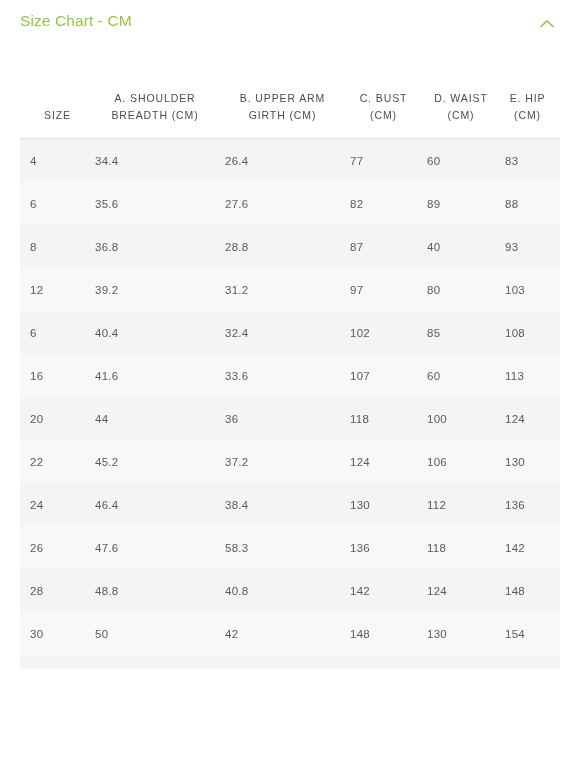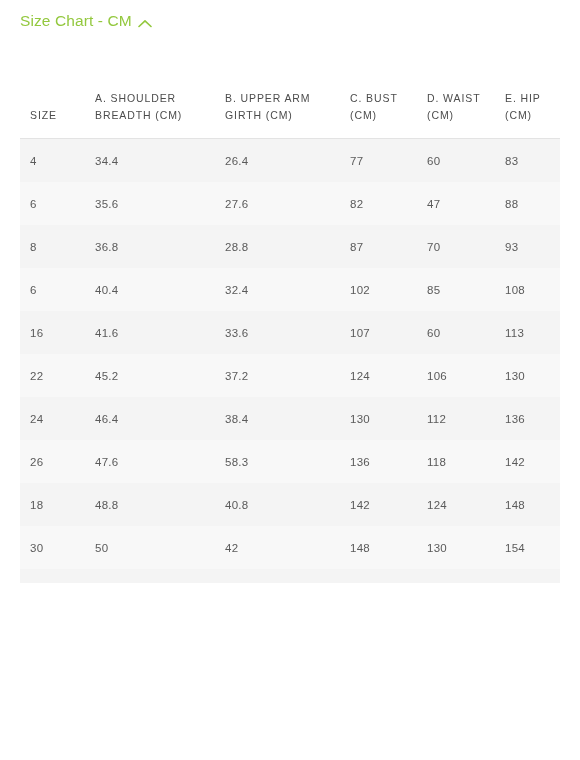--- a/index.html
+++ b/index.html
@@ -19,20 +19,21 @@
     height: 760px;
     background: #ffffff;
     position: relative;
     box-sizing: border-box;
   }
 
   
   .panel-header {
     display: flex;
     align-items: flex-start;
+    justify-content: space-between;
     padding: 11px 20px 0 20px;
     box-sizing: border-box;
     height: 44px;
   }
   .panel-title {
     font-size: 15.5px;
     font-weight: 400;
     color: #93c83e;
     letter-spacing: 0.1px;
     line-height: 20px;
@@ -66,21 +67,21 @@
   col.c-size  { width: 75px;  }
   col.c-a     { width: 130px; }
   col.c-b     { width: 125px; }
   col.c-c     { width: 77px;  }
   col.c-d     { width: 78px;  }
   col.c-e     { width: 55px;  }
 
   thead th {
     background: #ffffff;
     vertical-align: bottom;
-    text-align: left;
+    text-align: center;
     padding: 0 10px 14px 0;
     height: 80px;
     font-size: 10.5px;
     font-weight: 400;
     color: #4c4c4c;
     letter-spacing: 0.9px;
     line-height: 17px;
     text-transform: uppercase;
     border: none;
   }
@@ -156,48 +157,64 @@
             <td>26.4</td>
             <td>77</td>
             <td>60</td>
             <td>83</td>
           </tr>
           <tr>
             <td class="first-col">6</td>
             <td>35.6</td>
             <td>27.6</td>
             <td>82</td>
-            <td>47</td>
+            <td>89</td>
             <td>88</td>
           </tr>
           <tr>
             <td class="first-col">8</td>
             <td>36.8</td>
             <td>28.8</td>
             <td>87</td>
-            <td>70</td>
+            <td>40</td>
             <td>93</td>
+          </tr>
+          <tr>
+            <td class="first-col">12</td>
+            <td>39.2</td>
+            <td>31.2</td>
+            <td>97</td>
+            <td>80</td>
+            <td>103</td>
           </tr>
           <tr>
             <td class="first-col">6</td>
             <td>40.4</td>
             <td>32.4</td>
             <td>102</td>
             <td>85</td>
             <td>108</td>
           </tr>
           <tr>
             <td class="first-col">16</td>
             <td>41.6</td>
             <td>33.6</td>
             <td>107</td>
             <td>60</td>
             <td>113</td>
           </tr>
           <tr>
+            <td class="first-col">20</td>
+            <td>44</td>
+            <td>36</td>
+            <td>118</td>
+            <td>100</td>
+            <td>124</td>
+          </tr>
+          <tr>
             <td class="first-col">22</td>
             <td>45.2</td>
             <td>37.2</td>
             <td>124</td>
             <td>106</td>
             <td>130</td>
           </tr>
           <tr>
             <td class="first-col">24</td>
             <td>46.4</td>
@@ -208,21 +225,21 @@
           </tr>
           <tr>
             <td class="first-col">26</td>
             <td>47.6</td>
             <td>58.3</td>
             <td>136</td>
             <td>118</td>
             <td>142</td>
           </tr>
           <tr>
-            <td class="first-col">18</td>
+            <td class="first-col">28</td>
             <td>48.8</td>
             <td>40.8</td>
             <td>142</td>
             <td>124</td>
             <td>148</td>
           </tr>
           <tr>
             <td class="first-col">30</td>
             <td>50</td>
             <td>42</td>

